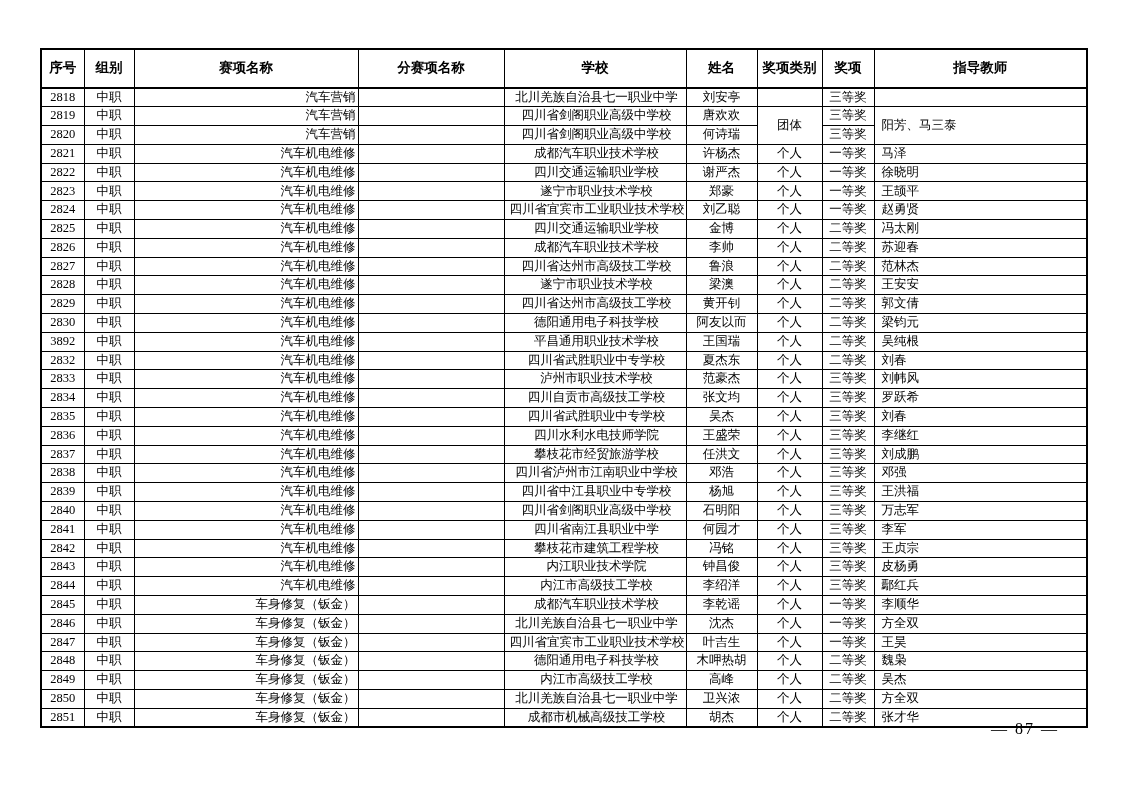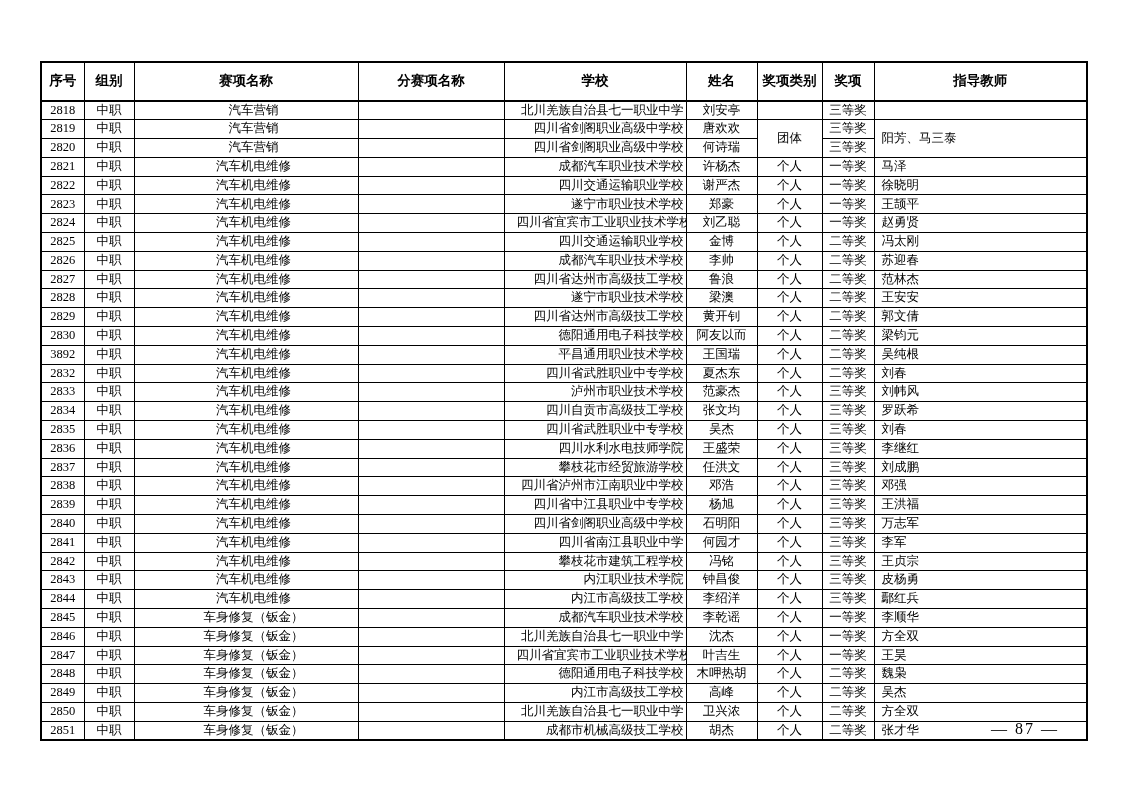--- a/index.html
+++ b/index.html
@@ -12,21 +12,21 @@
     color: #000;
   }
   .page {
     position: absolute;
     left: 0; top: 0;
     width: 1122px; height: 793px;
   }
   table.award-table {
     position: absolute;
     left: 40px;
-    top: 61px;
+    top: 48px;
     width: 1046px;
     border-collapse: collapse;
     table-layout: fixed;
     border: 2px solid #000;
   }
   .award-table th, .award-table td {
     border: 1px solid #000;
     font-size: 12.5px;
     line-height: 1.1;
     overflow: hidden;
@@ -37,23 +37,23 @@
   }
   .award-table thead th {
     height: 39px;
     font-size: 13.5px;
     font-weight: bold;
     border-bottom: 2px solid #000;
     text-align: center;
   }
   .award-table tbody td { height: 18.8px; }
   
-  .award-table td.col2 { text-align: center; padding-left: 17px; }
+  .award-table td.col2 { text-align: right; padding-left: 17px; }
   .award-table td.col3 { text-align: left; padding-left: 7px; }
-  .award-table td.col4 { text-align: right; padding-left: 12px; }
+  .award-table td.col4 { text-align: center; padding-left: 5px; }
   .award-table td.col8 { text-align: left; padding-left: 7px; margin-left: 24px; }
   .page-number {
     position: absolute;
     top: 720px;
     left: 940px;
     width: 170px;
     text-align: center;
     font-size: 16px;
     letter-spacing: 2px;
   }

